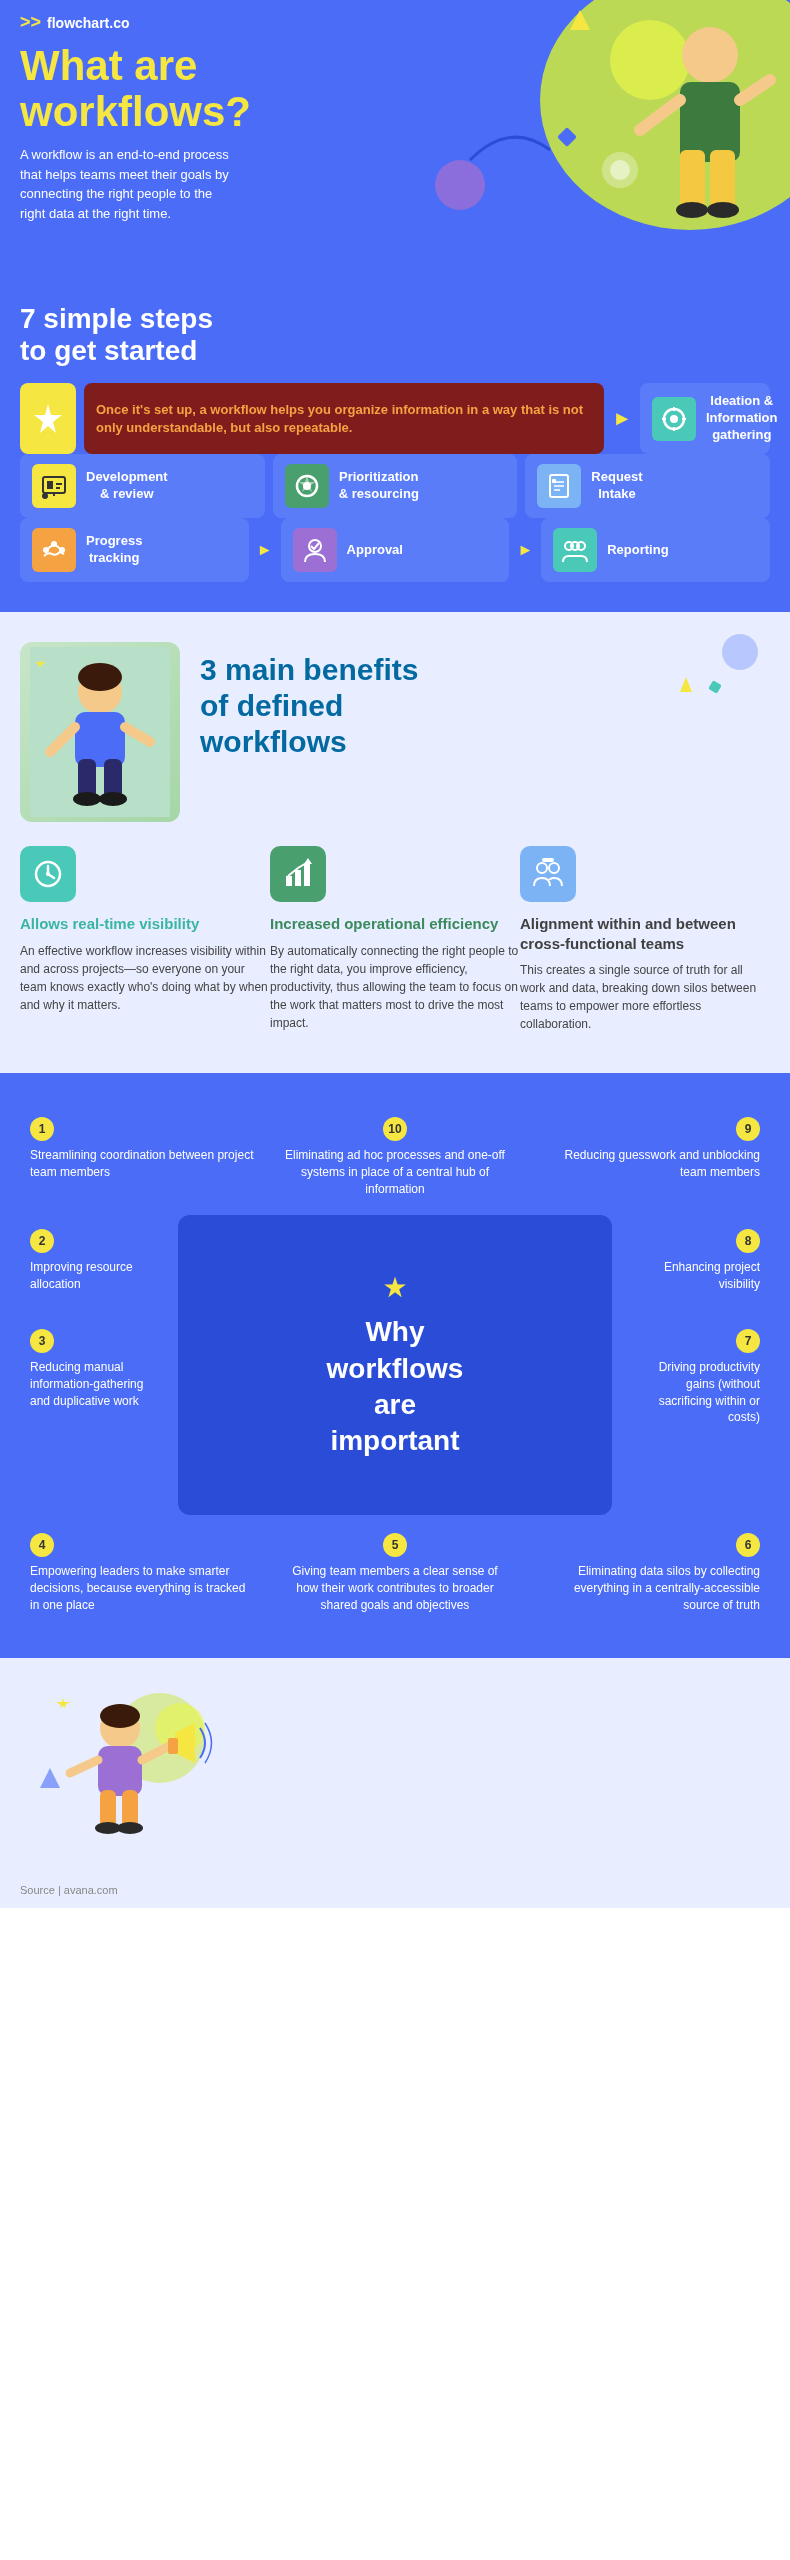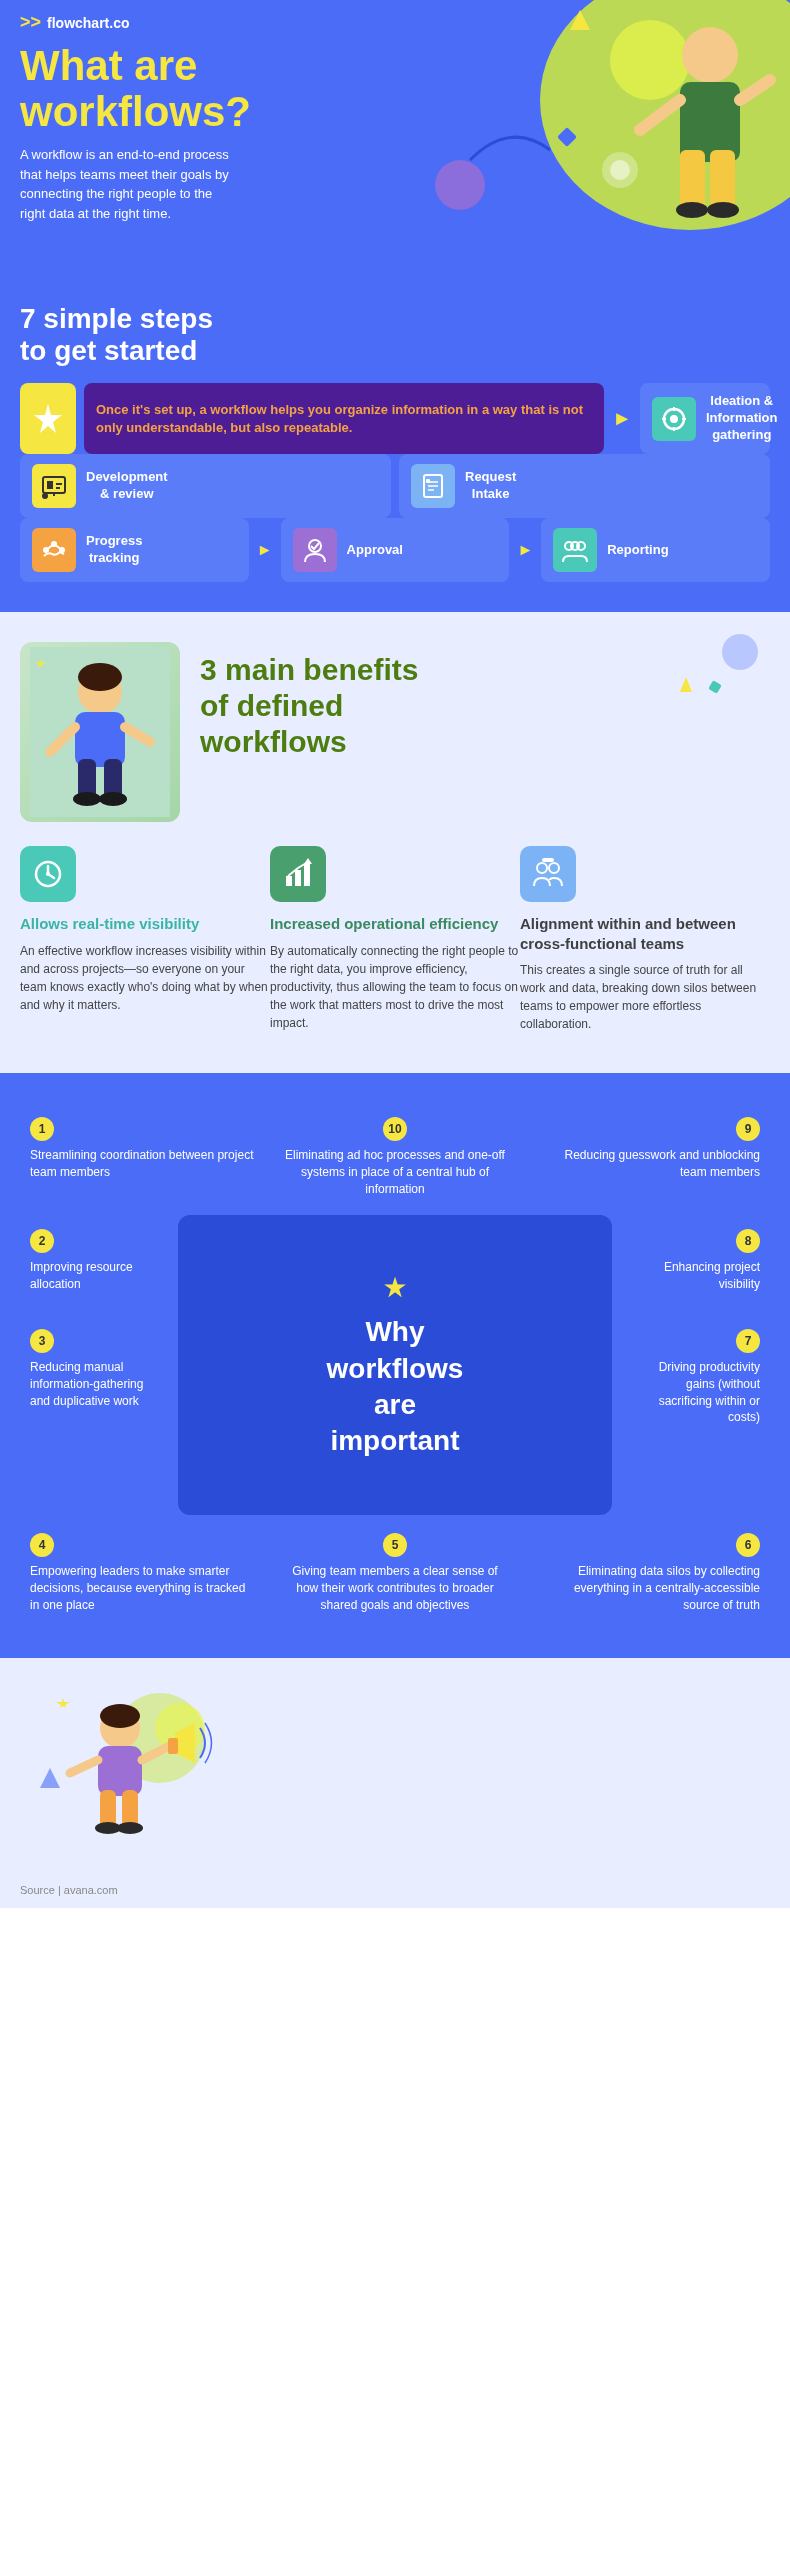--- a/index.html
+++ b/index.html
@@ -78,21 +78,21 @@
       border-radius: 8px;
       padding: 10px 12px;
       display: flex;
       align-items: center;
       gap: 10px;
       flex: 1;
       position: relative;
     }
 
     .step-card.highlight {
-      background: #4c1d95;
+      background: #7f1d1d;
     }
 
     .step-icon {
       width: 44px;
       height: 44px;
       border-radius: 6px;
       display: flex;
       align-items: center;
       justify-content: center;
       flex-shrink: 0;
@@ -157,21 +157,21 @@
       overflow: hidden;
       position: relative;
     }
 
     .benefits-title-area {
       flex: 1;
       padding-top: 10px;
     }
 
     .benefits-title {
-      color: #4d7c0f;
+      color: #0369a1;
       font-size: 30px;
       font-weight: 900;
       line-height: 1.2;
     }
 
     .benefits-cards {
       display: flex;
       margin-top: 24px;
     }
 
@@ -390,20 +390,30 @@
           <line x1="16" y1="12" x2="22" y2="12" stroke="#333" stroke-width="2"></line>
           <line x1="16" y1="16" x2="20" y2="16" stroke="#333" stroke-width="2"></line>
           <circle cx="5" cy="24" r="3" fill="#333"></circle>
           <line x1="5" y1="21" x2="14" y2="21" stroke="#333" stroke-width="2"></line>
           <line x1="14" y1="21" x2="14" y2="24" stroke="#333" stroke-width="2"></line>
         </svg>
       </div>
       <div class="step-label">Development<br>&amp; review</div>
     </div>
     <div class="step-card">
+      <div class="step-icon green">
+        <svg width="28" height="28" viewBox="0 0 28 28">
+          <circle cx="14" cy="14" r="10" fill="none" stroke="white" stroke-width="2.5"></circle>
+          <circle cx="14" cy="14" r="4" fill="white"></circle>
+          <path d="M14 4 L16 10 L22 10 L17 14 L19 20 L14 16 L9 20 L11 14 L6 10 L12 10 Z" fill="white" opacity="0.5"></path>
+        </svg>
+      </div>
+      <div class="step-label">Prioritization<br>&amp; resourcing</div>
+    </div>
+    <div class="step-card">
       <div class="step-icon blue-light">
         <svg width="28" height="28" viewBox="0 0 28 28">
           <rect x="5" y="3" width="18" height="22" rx="2" fill="none" stroke="white" stroke-width="2"></rect>
           <line x1="9" y1="10" x2="19" y2="10" stroke="white" stroke-width="1.5"></line>
           <line x1="9" y1="14" x2="19" y2="14" stroke="white" stroke-width="1.5"></line>
           <line x1="9" y1="18" x2="15" y2="18" stroke="white" stroke-width="1.5"></line>
           <rect x="7" y="7" width="4" height="4" rx="1" fill="white"></rect>
         </svg>
       </div>
       <div class="step-label">Request<br>Intake</div>

